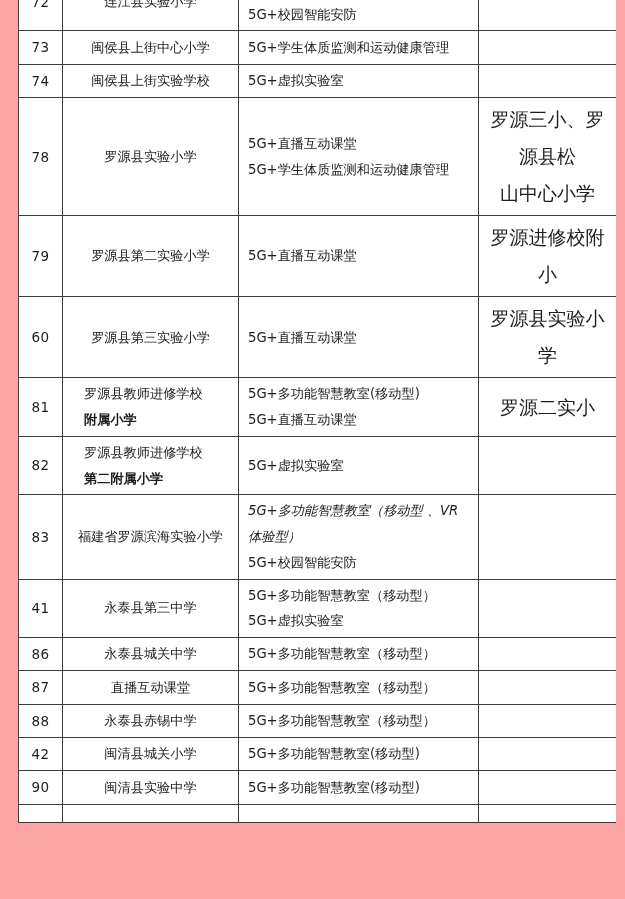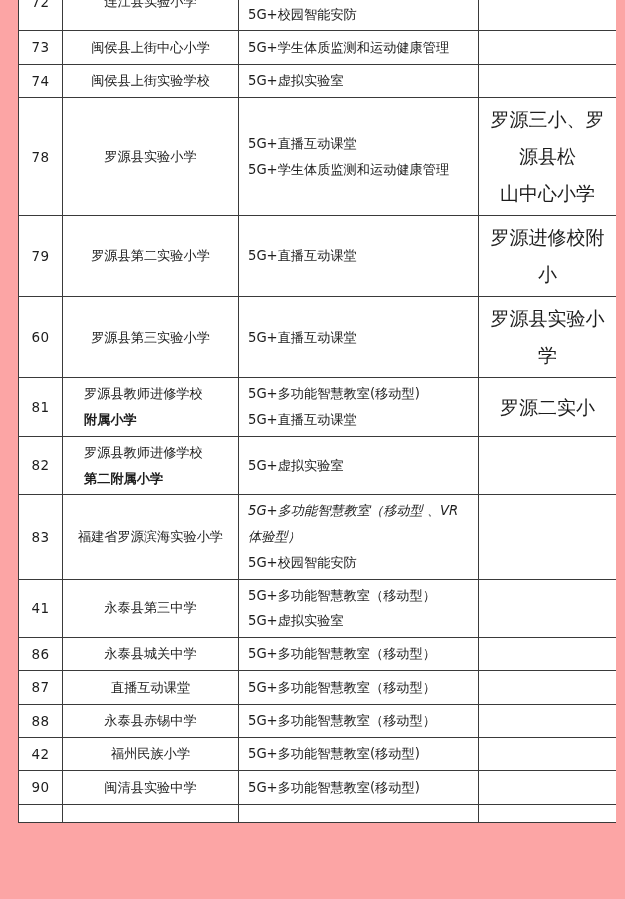--- a/index.html
+++ b/index.html
@@ -383,21 +383,21 @@
             <td class="part-cell">
               <div class="cell-inner part-two"></div>
             </td>
           </tr>
           <tr>
             <td class="no-cell">
               <div class="cell-inner">42</div>
             </td>
             <td class="name-cell">
               <div class="cell-inner">
-                <span class="line">福州民族小学</span>
+                <span class="line">闽清县城关小学</span>
               </div>
             </td>
             <td class="proj-cell">
               <div class="cell-inner">
                 <span class="line">5G+多功能智慧教室(移动型)</span>
               </div>
             </td>
             <td class="part-cell">
               <div class="cell-inner part-two"></div>
             </td>

